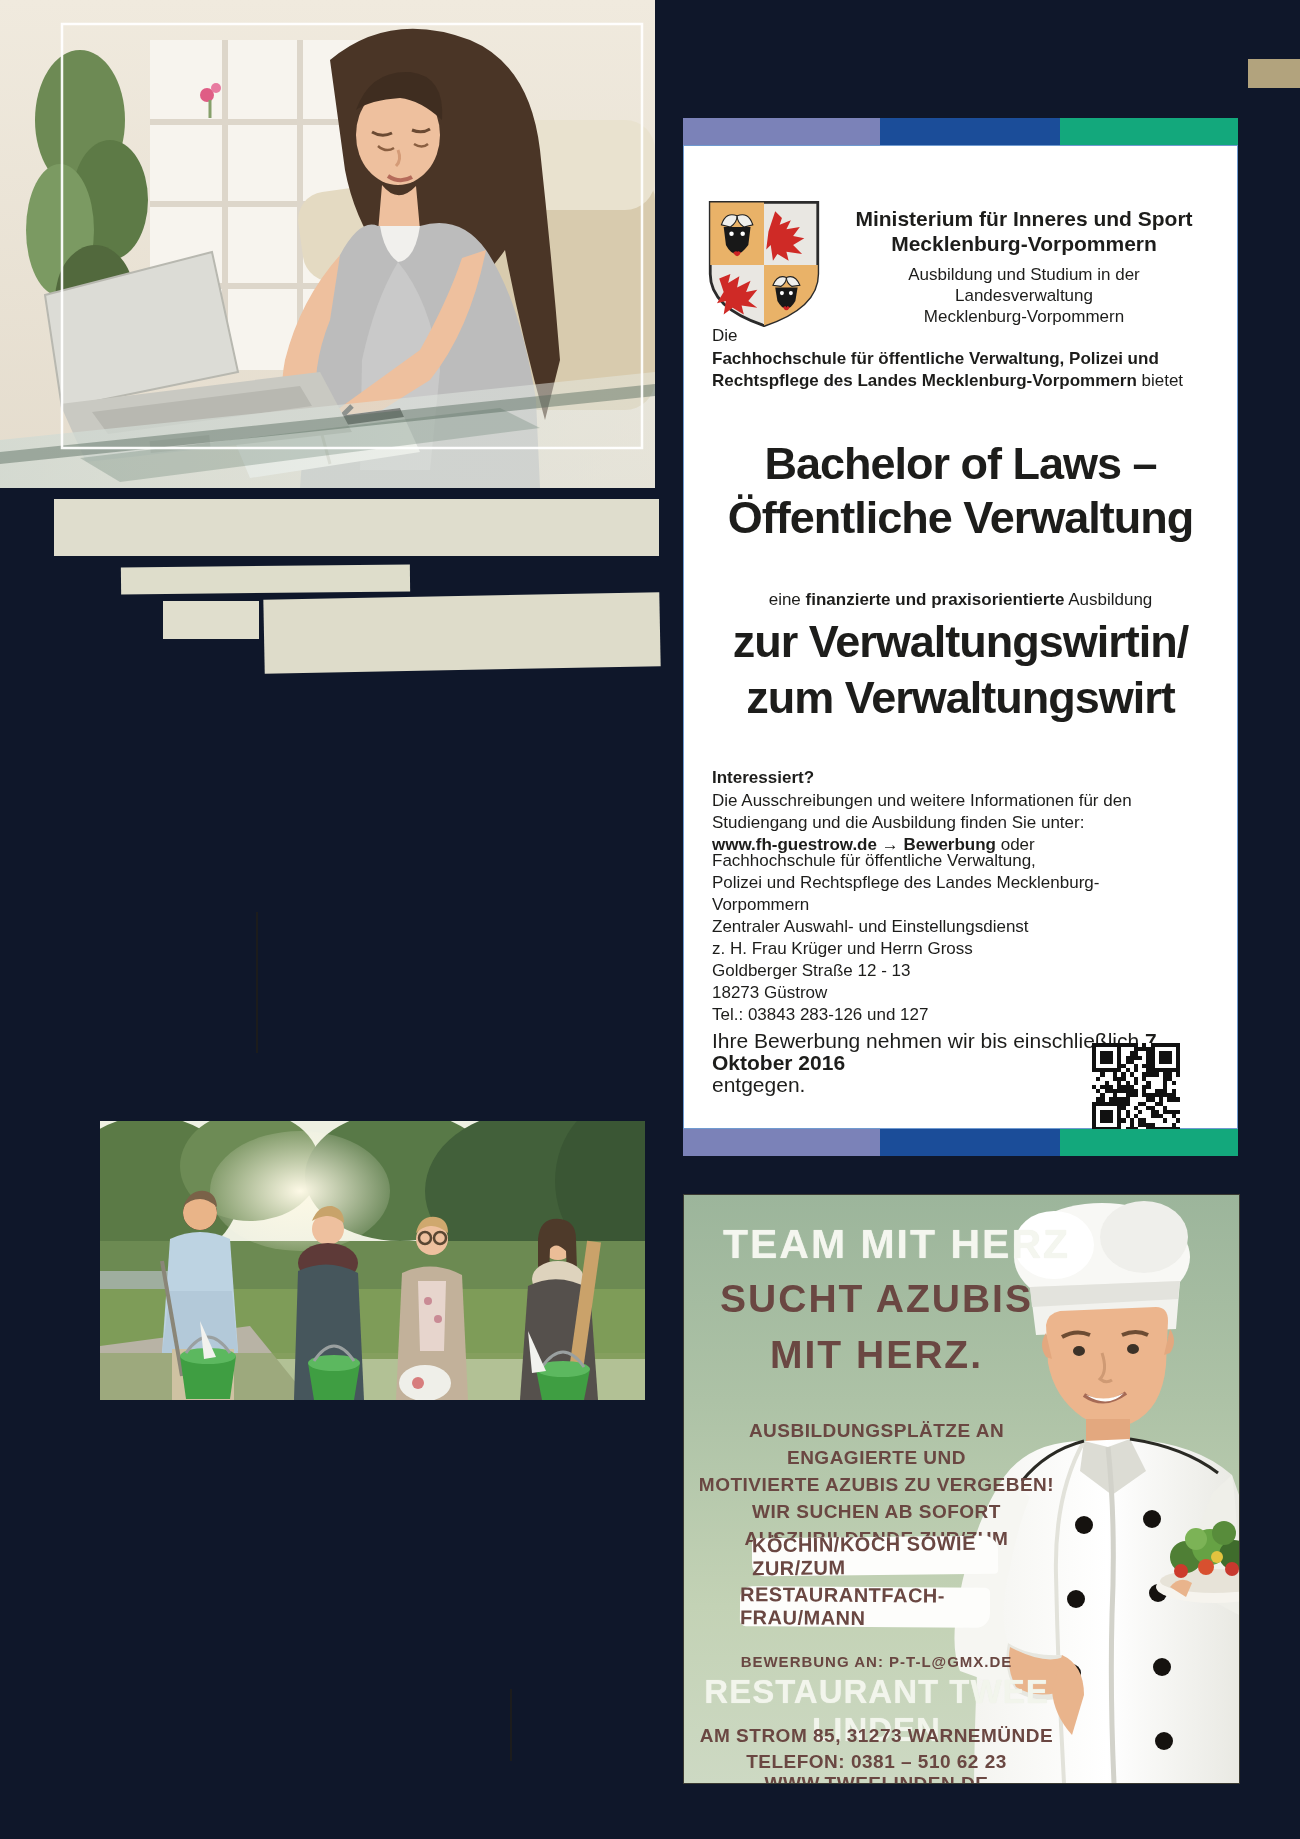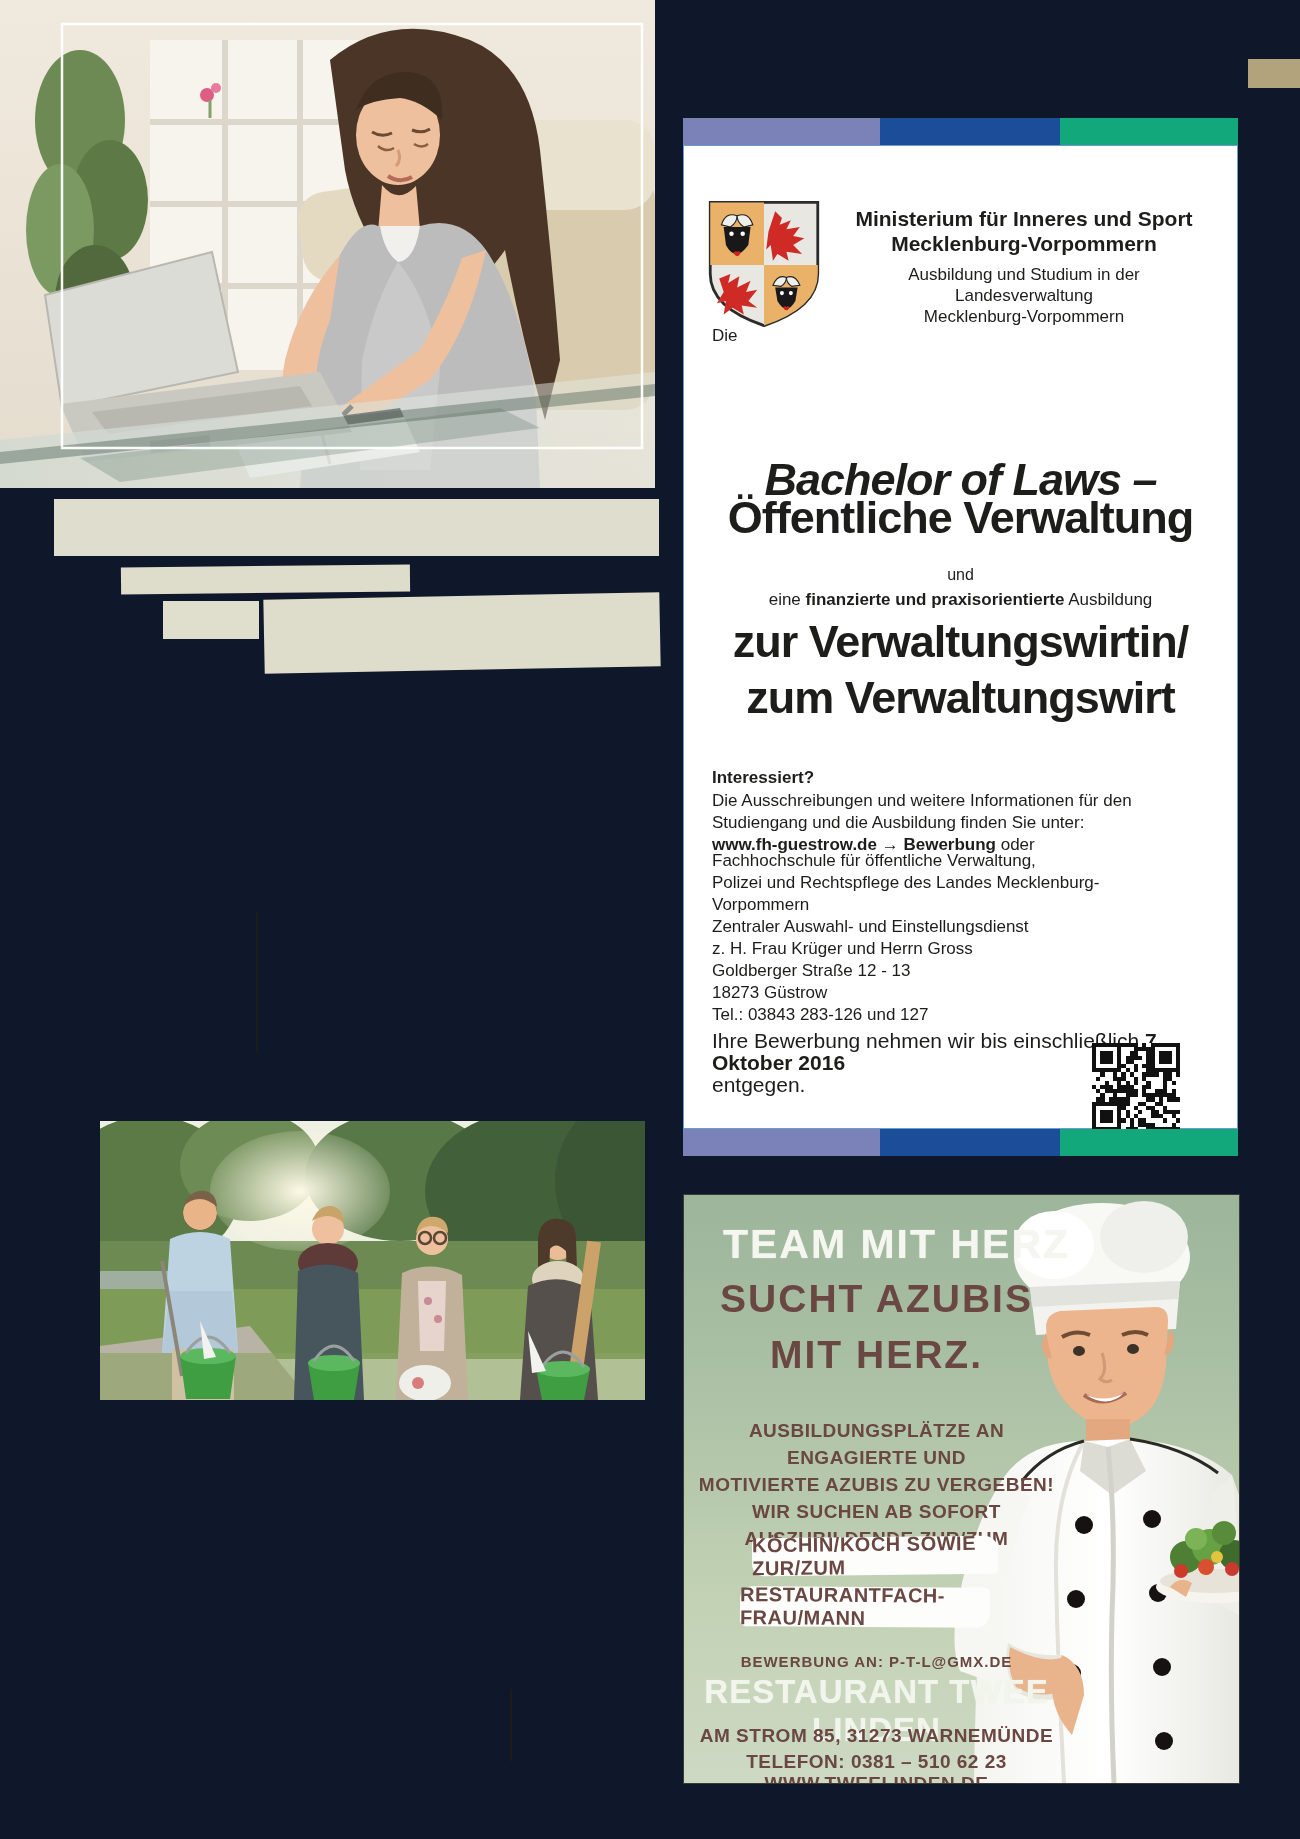--- a/index.html
+++ b/index.html
@@ -29,21 +29,21 @@
   .band-top{top:0;}
   .band-bottom{top:1011px;}
   .ad-body{position:absolute;top:27px;left:0;width:553px;height:982px;background:#fff;border:1px solid #6f9ad0;}
   .ad-ministry *{color:#1d1d1b;}
   .m-h1{position:absolute;left:150px;top:60px;width:380px;text-align:center;font-size:21px;font-weight:bold;line-height:25px;}
   .m-sub{position:absolute;left:150px;top:118px;width:380px;text-align:center;font-size:17px;line-height:21px;}
   .m-die{position:absolute;left:28px;top:180px;font-size:17px;}
   .m-para1{position:absolute;left:28px;top:202px;width:500px;font-size:17px;line-height:22px;}
   .m-para2{position:absolute;left:28px;top:268px;width:500px;font-size:17px;}
   .m-big{position:absolute;left:0;width:553px;text-align:center;font-weight:bold;font-size:45px;letter-spacing:-1px;}
-  .m-big1{top:308px;font-style:italic;} .m-big2{top:346px;}
+  .m-big1{top:292px;} .m-big2{top:346px;}
   .m-und{position:absolute;left:0;top:420px;width:553px;text-align:center;font-size:16px;}
   .m-offer2{position:absolute;left:0;top:444px;width:553px;text-align:center;font-size:17px;}
   .m-big3{top:470px;} .m-big4{top:526px;}
   .m-beamten{position:absolute;left:28px;top:588px;width:505px;font-size:17px;}
   .m-inter{position:absolute;left:28px;top:622px;font-size:17px;font-weight:bold;}
   .m-info{position:absolute;left:28px;top:644px;width:505px;font-size:17px;line-height:22px;}
   .m-addr{position:absolute;left:28px;top:704px;width:505px;font-size:17px;line-height:22px;}
   .m-closing{position:absolute;left:28px;top:884px;width:505px;font-size:21px;line-height:22px;}
   .qr{position:absolute;left:408px;top:897px;width:88px;height:88px;background:#fff;}
   .qr-grid{display:grid;grid-template-columns:repeat(21,1fr);grid-template-rows:repeat(21,1fr);width:88px;height:88px;}
@@ -285,24 +285,26 @@
         <span>Ministerium für Inneres und Sport</span><br>
         <span>Mecklenburg-Vorpommern</span>
       </div>
       <div class="m-sub">
         <span>Ausbildung und Studium in der</span><br>
         <span>Landesverwaltung</span><br>
         <span>Mecklenburg-Vorpommern</span>
       </div>
 
       <div class="m-die">Die</div>
+      <div class="m-para1">
+        <b>Fachhochschule für öffentliche Verwaltung, Polizei und Rechtspflege des Landes Mecklenburg-Vorpommern</b><span> bietet</span>
+      </div>
 
       <div class="m-big m-big1">Bachelor of Laws –</div>
       <div class="m-big m-big2">Öffentliche Verwaltung</div>
-      <div class="m-und">und</div>
       <div class="m-offer2">
         <span>eine </span><b>finanzierte und praxisorientierte</b><span> Ausbildung</span>
       </div>
       <div class="m-big m-big4">zum Verwaltungswirt</div>
       <div class="m-big m-big3">zur Verwaltungswirtin/</div>
 
       <div class="m-inter">Interessiert?</div>
       <div class="m-info">
         <span>Die Ausschreibungen und weitere Informationen für den</span><br>
         <span>Studiengang und die Ausbildung finden Sie unter:</span><br>

